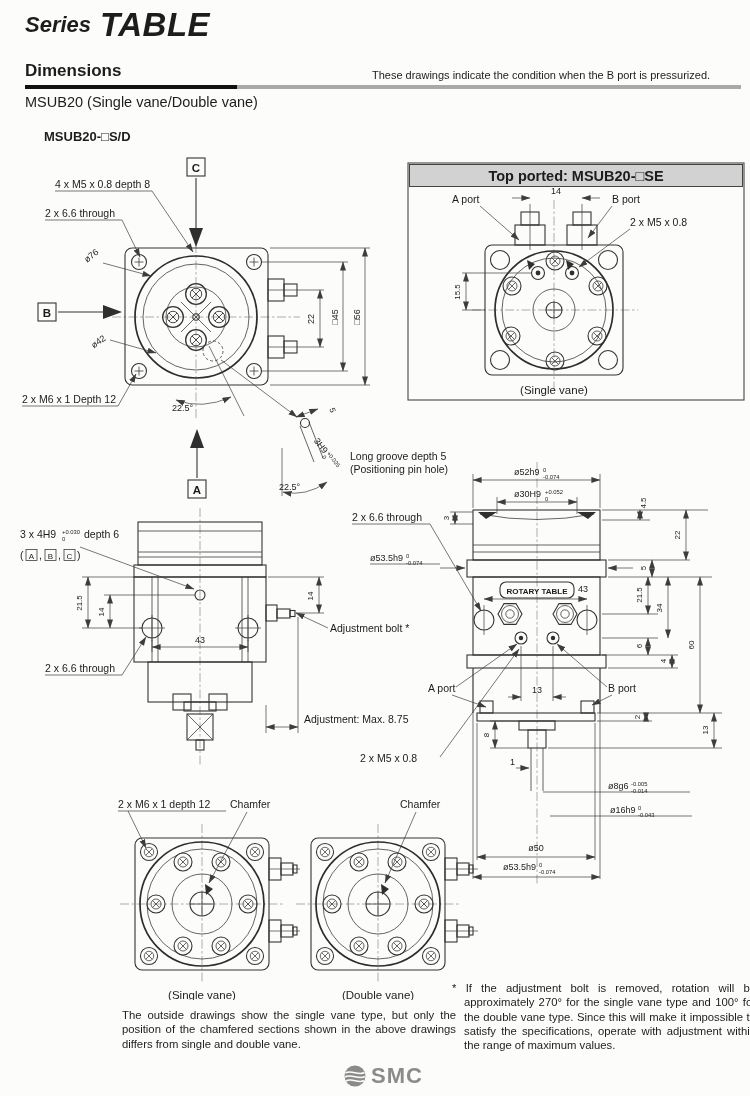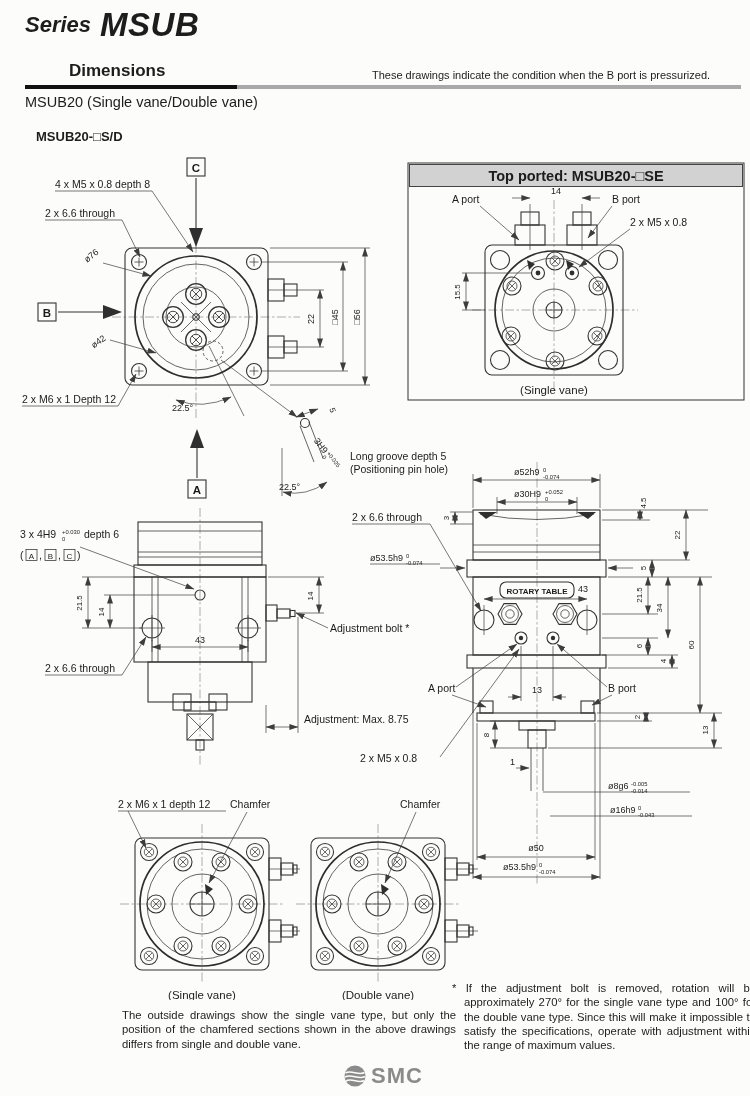--- a/index.html
+++ b/index.html
@@ -2,26 +2,26 @@
 <html><head>
 <meta charset="utf-8">
 <style>
   html,body{margin:0;padding:0;background:#e8e8e8;}
   .page{position:relative;width:750px;height:1096px;background:#fcfcfa;overflow:hidden;
         font-family:"Liberation Sans",sans-serif;color:#1d1d1d;}
   
   .title-row{position:absolute;left:25px;top:6px;display:flex;align-items:center;gap:9px;}
   .series-prefix{font-size:22px;font-weight:bold;font-style:italic;}
   .series-name{font-size:33px;font-weight:bold;font-style:italic;letter-spacing:.5px;}
-  .section-title{position:absolute;left:25px;top:61px;font-size:17px;font-weight:bold;margin-left:44px;}
+  .section-title{position:absolute;left:25px;top:61px;font-size:17px;font-weight:bold;}
   .pressure-note{position:absolute;right:9px;top:69px;font-size:11px;width:400px;text-align:center;}
   .rule{position:absolute;left:25px;top:85px;width:716px;height:4px;background:#a9a9a9;}
   .rule-black{position:absolute;left:0;top:0;width:212px;height:4px;background:#111;}
   .model-heading{position:absolute;left:25px;top:94px;font-size:14.5px;font-weight:normal;}
-  .submodel-heading{position:absolute;left:36px;top:129px;font-size:13px;font-weight:bold;}
+  .submodel-heading{position:absolute;left:44px;top:129px;font-size:13px;font-weight:bold;}
   
   svg.drawing{position:absolute;left:0;top:150px;}
   .ln{stroke:#3d3d3d;stroke-width:.8;fill:none}
   .lb{stroke:#2d2d2d;stroke-width:1.7;fill:none}
   .lm{stroke:#333;stroke-width:1.1;fill:none}
   .cl{stroke:#6a6a6a;stroke-width:.55;fill:none;stroke-dasharray:9 2.5 2.5 2.5}
   .dm{stroke:#3d3d3d;stroke-width:.7;fill:none}
   .fl{fill:#2f2f2f;stroke:none}
   .dsh{stroke:#3d3d3d;stroke-width:.8;fill:none;stroke-dasharray:3 2.2}
   text{font-family:"Liberation Sans",sans-serif;fill:#1c1c1c;}
@@ -39,21 +39,21 @@
           align-items:center;gap:4px;padding-left:8px;}
   .footer .logo-text{font-size:22px;font-weight:bold;color:#8b8b8b;letter-spacing:1px;}
 </style>
 </head>
 <body>
 
 <div class="page">
 
   <div class="title-row">
     <span class="series-prefix">Series</span>
-    <span class="series-name">MSUB</span>
+    <span class="series-name">TABLE</span>
   </div>
   <div class="section-title">Dimensions</div>
   <div class="pressure-note">These drawings indicate the condition when the B port is pressurized.</div>
   <div class="rule">
       <div class="rule-black"></div>
     </div>
   <div class="model-heading">MSUB20 (Single vane/Double vane)</div>
   <div class="submodel-heading">MSUB20-□S/D</div>
 
   <svg class="drawing" width="750" height="850" viewBox="0 150 750 850">

